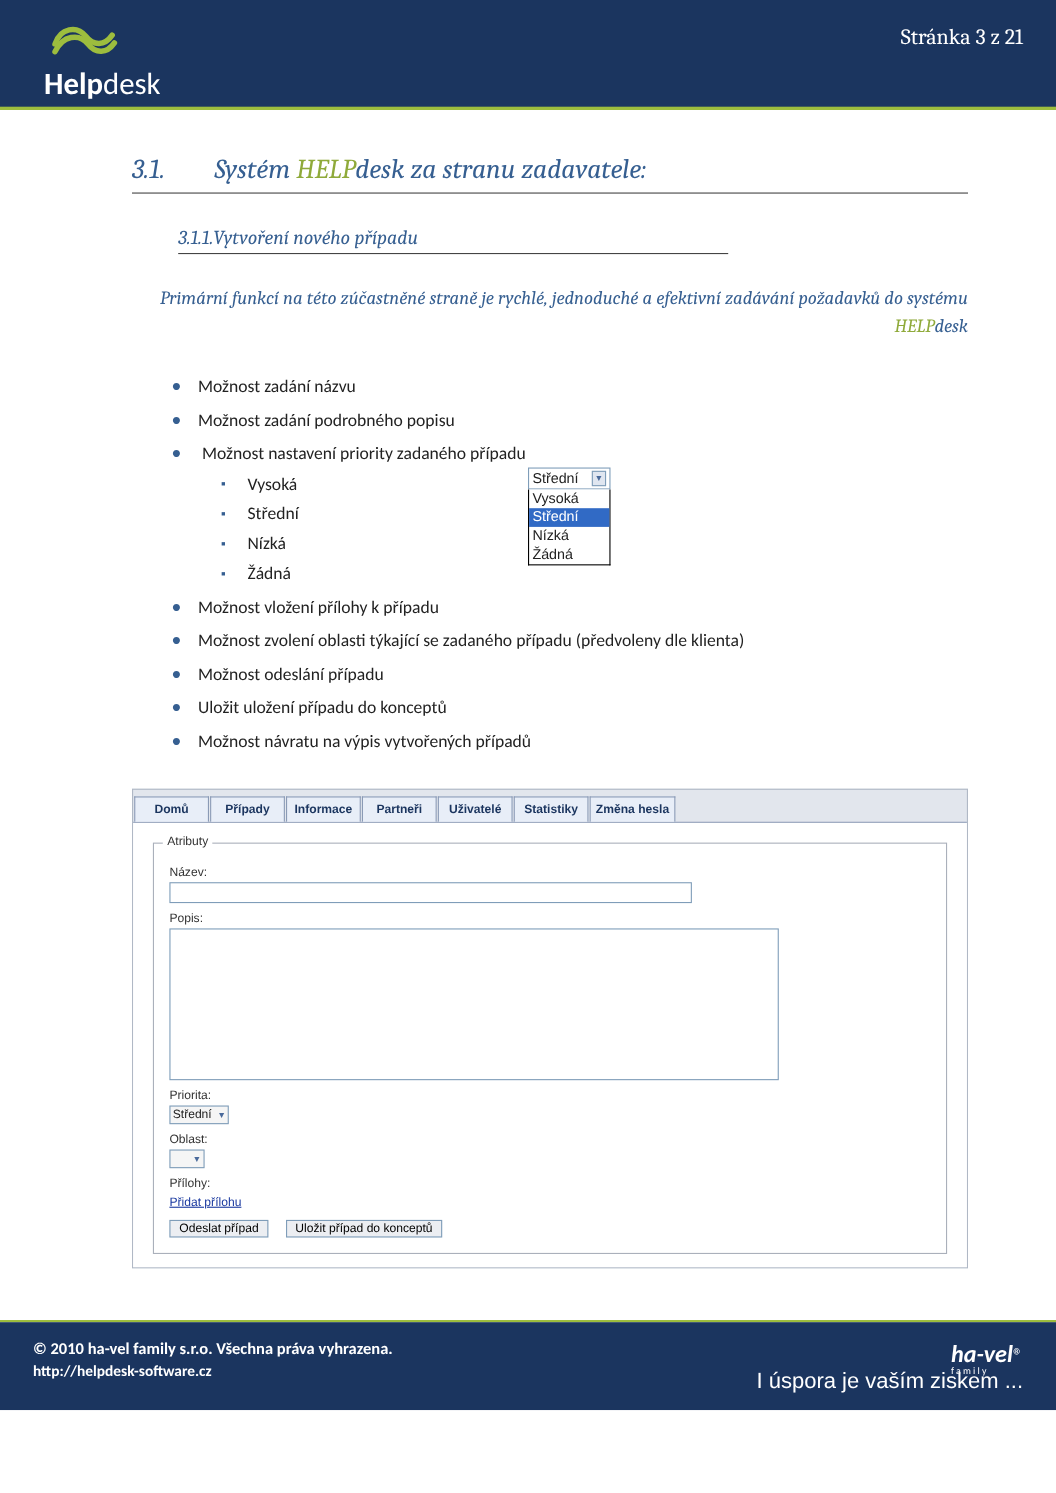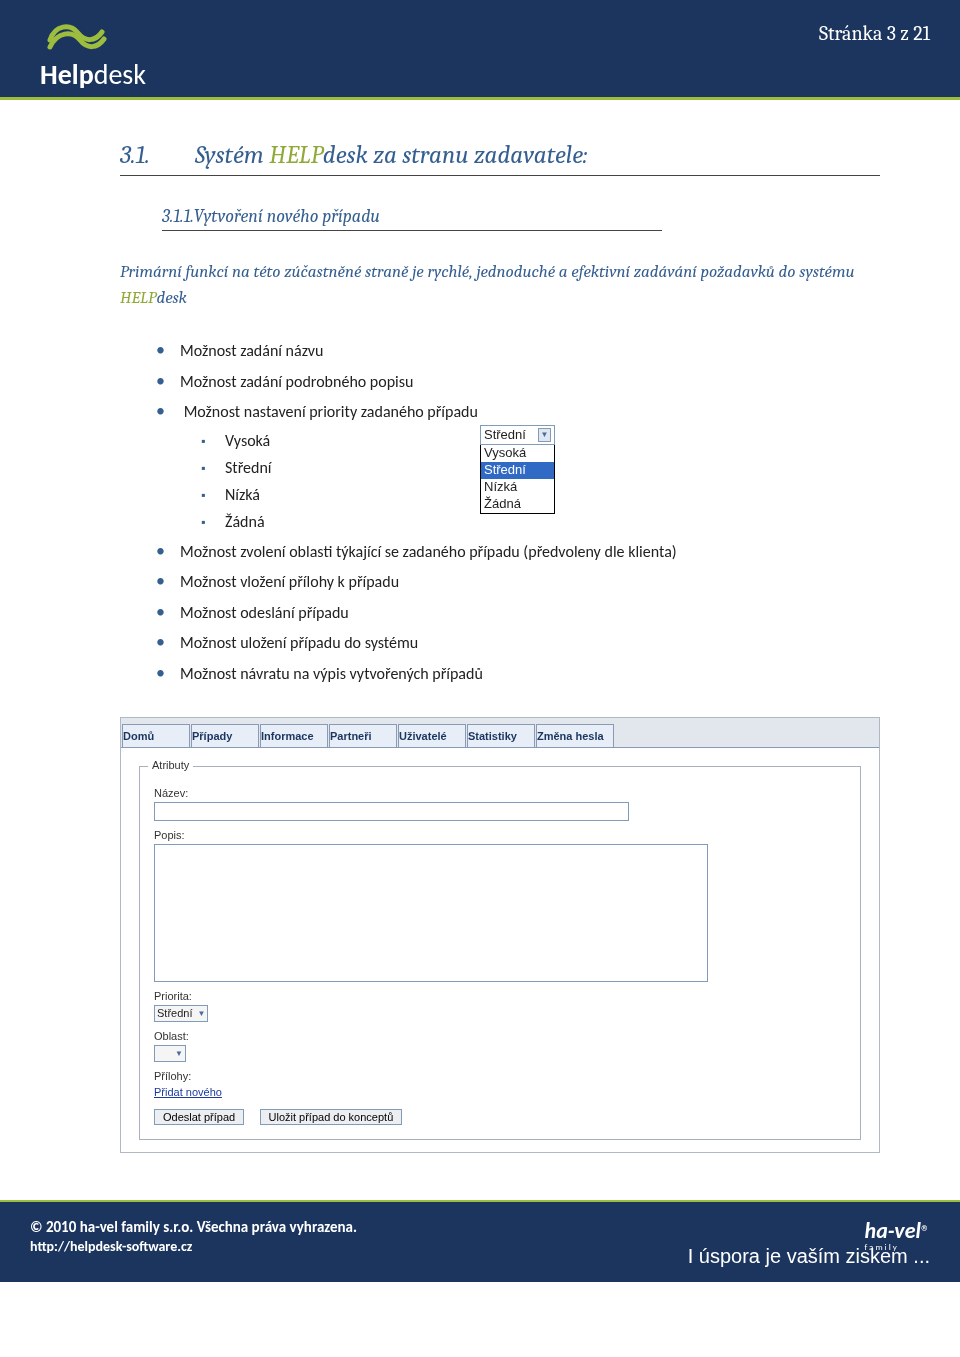--- a/index.html
+++ b/index.html
@@ -69,20 +69,21 @@
     margin-left: 42px;
     width: 500px;
   }
   .intro {
     font-family: Cambria, Georgia, serif;
     font-size: 17px;
     font-style: italic;
     color: #365f91;
     line-height: 1.5;
     margin-bottom: 25px;
+    text-align: right;
   }
   .intro .normal { color: #365f91; }
   .intro .help-green { color: #8faa3a; }
   ul.bullets {
     list-style: none;
     margin-left: 60px;
     font-size: 16px;
     line-height: 1.7;
   }
   ul.bullets > li::before {
@@ -163,20 +164,21 @@
   }
   .tab {
     background: #e8eef8;
     border: 1px solid #8a9ab5;
     border-bottom: none;
     padding: 5px 0;
     margin-right: 1px;
     color: #1b355f;
     font-size: 11px;
     font-weight: bold;
+    text-align: center;
     width: 68px;
   }
   .inner-panel {
     background: #fff;
     border-top: 1px solid #8a9ab5;
     padding: 12px 18px;
   }
   .panel-title {
     font-size: 15px;
     font-weight: bold;
@@ -334,24 +336,24 @@
         </div>
       </div>
 
       <ul class="sub">
         <li>Vysoká</li>
         <li>Střední</li>
         <li>Nízká</li>
         <li>Žádná</li>
       </ul>
     </li>
+    <li>Možnost vložení přílohy k případu</li>
     <li>Možnost zvolení oblasti týkající se zadaného případu (předvoleny dle klienta)</li>
-    <li>Možnost vložení přílohy k případu</li>
     <li>Možnost odeslání případu</li>
-    <li>Možnost uložení případu do systému</li>
+    <li>Uložit uložení případu do konceptů</li>
     <li>Možnost návratu na výpis vytvořených případů</li>
   </ul>
 
   <div class="screenshot">
     <div class="tabs">
       <div class="tab">Domů</div>
       <div class="tab">Případy</div>
       <div class="tab">Informace</div>
       <div class="tab">Partneři</div>
       <div class="tab">Uživatelé</div>
@@ -373,21 +375,21 @@
           <span>Střední</span>
           <span class="mini-arrow">▼</span>
         </div>
 
         <div class="fld-label">Oblast:</div>
         <div class="mini-select narrow">
           <span class="mini-arrow">▼</span>
         </div>
 
         <div class="fld-label">Přílohy:</div>
-        <span class="link">Přidat nového</span>
+        <span class="link">Přidat přílohu</span>
 
         <div class="btn-row">
           <button type="button" class="btn">Odeslat případ</button>
           <button type="button" class="btn">Uložit případ do konceptů</button>
         </div>
       </div>
     </div>
   </div>
 
 </div>

